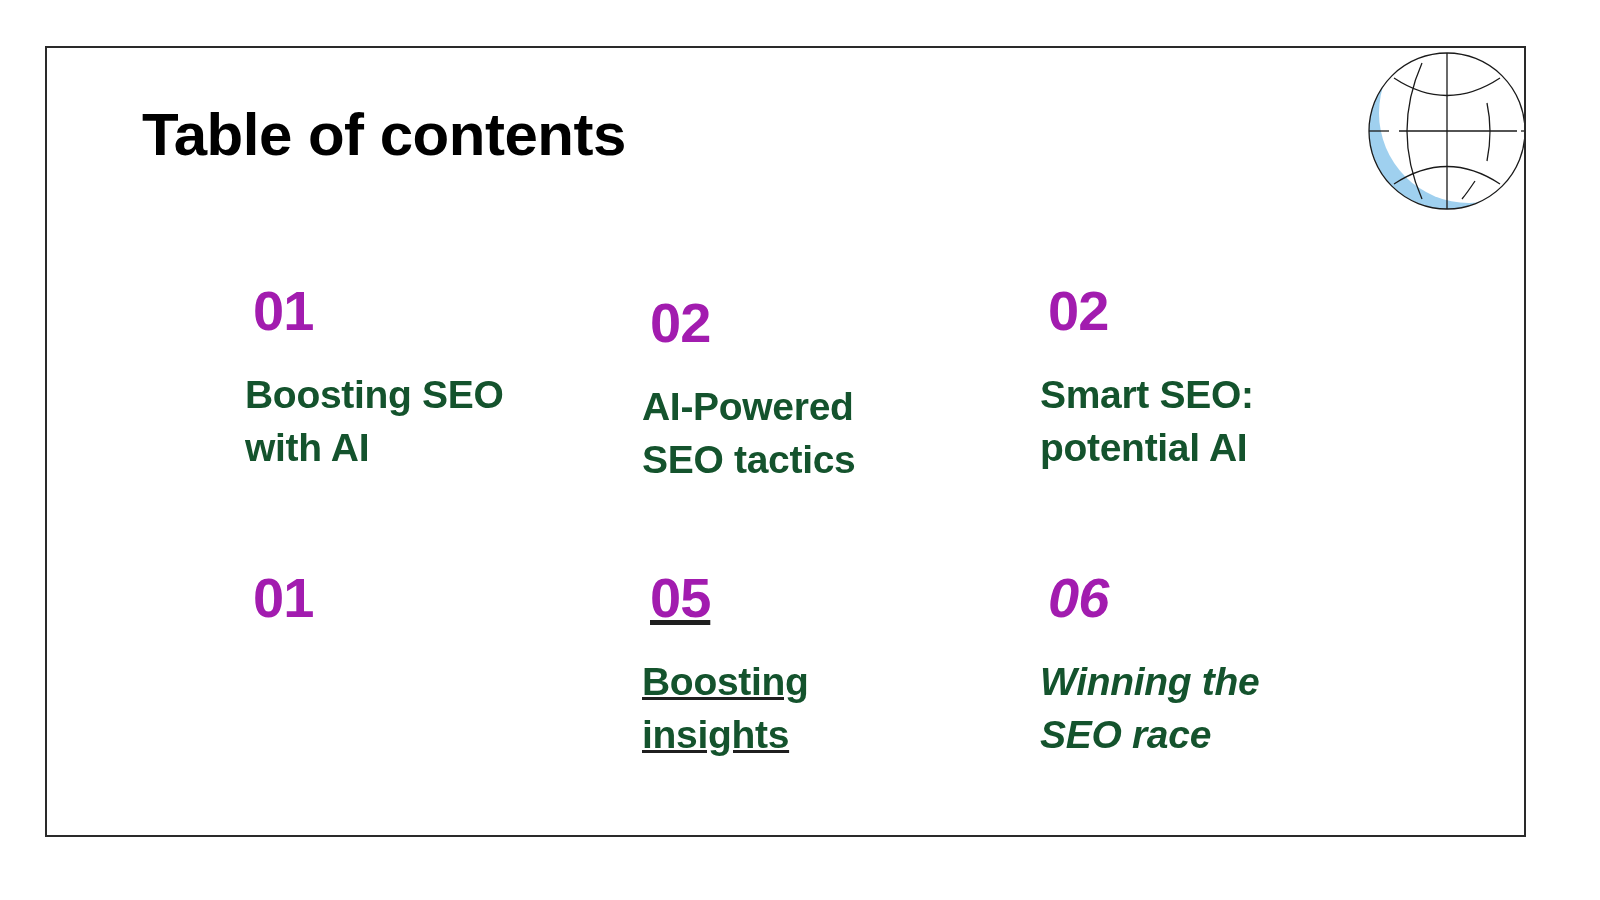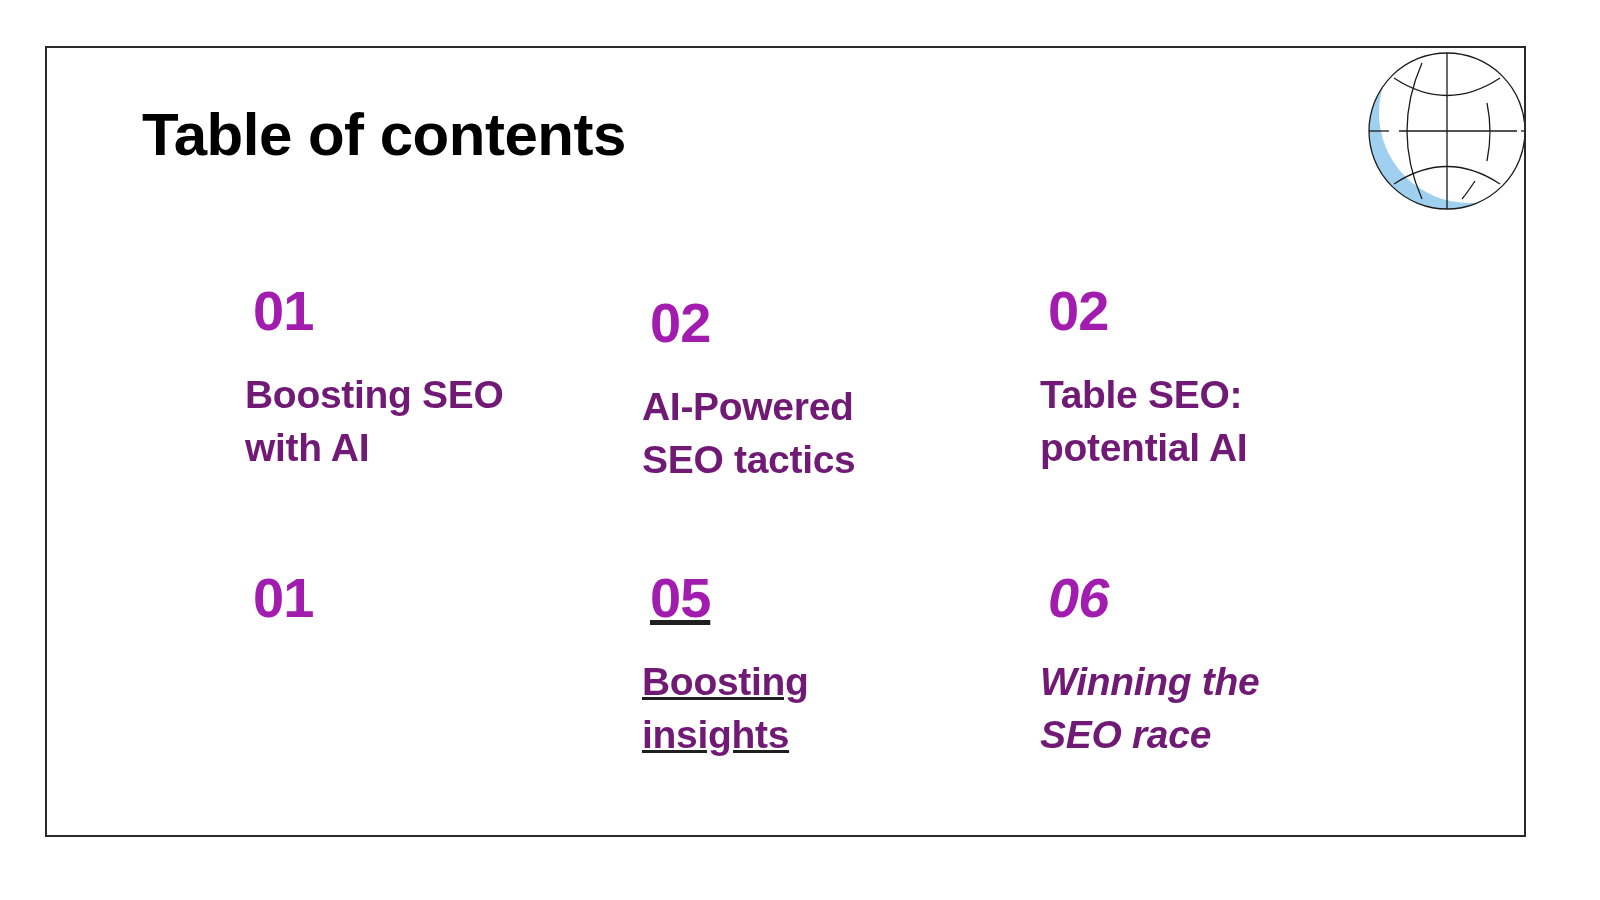--- a/index.html
+++ b/index.html
@@ -2,21 +2,21 @@
 <html><head>
 <meta charset="utf-8">
 <style>
   html, body { margin:0; padding:0; background:#ffffff; }
   body { width:1600px; height:900px; position:relative; overflow:hidden; font-family:"Liberation Sans", sans-serif; color:#1f1f1f; }
   .frame { position:absolute; left:45px; top:46px; width:1477px; height:787px; border:2px solid #2a2a2a; box-sizing:content-box; overflow:hidden; background:#fff; }
   .title { position:absolute; left:95px; top:52px; margin:0; font-size:60px; font-weight:700; letter-spacing:-0.5px; line-height:70px; color:#000000; }
   .globe { position:absolute; left:1320px; top:3px; width:160px; height:160px; }
   .item { position:absolute; width:360px; }
   .num { font-size:56px; font-weight:700; color:#a21caf; line-height:62px; margin:8px; letter-spacing:-1px; }
-  .label { font-size:39px; font-weight:700; line-height:53px; margin:26px 0 0 0; color:#701a75; letter-spacing:-0.3px; }
+  .label { font-size:39px; font-weight:700; line-height:53px; margin:26px 0 0 0; color:#14532d; letter-spacing:-0.3px; }
 </style>
 </head>
 <body>
 
 <div class="frame">
   <h1 class="title">Table of contents</h1>
 
   <svg class="globe" viewBox="0 0 160 160">
     <defs>
       <clipPath id="gc">
@@ -45,21 +45,21 @@
   <div class="item" style="left:198px; top:224px;">
     <p class="num">01</p>
     <p class="label"><span>Boosting SEO</span><br><span>with AI</span></p>
   </div>
   <div class="item" style="left:595px; top:236px;">
     <p class="num">02</p>
     <p class="label"><span>AI-Powered</span><br><span>SEO tactics</span></p>
   </div>
   <div class="item" style="left:993px; top:224px;">
     <p class="num">02</p>
-    <p class="label"><span>Table SEO:</span><br><span>potential AI</span></p>
+    <p class="label"><span>Smart SEO:</span><br><span>potential AI</span></p>
   </div>
   <div class="item" style="left:198px; top:511px;">
     <p class="num">01</p>
   </div>
   <div class="item" style="left:595px; top:511px;text-decoration:underline;">
     <p class="num">05</p>
     <p class="label"><span>Boosting</span><br><span>insights</span></p>
   </div>
   <div class="item" style="left:993px; top:511px;font-style:italic;">
     <p class="num">06</p>

